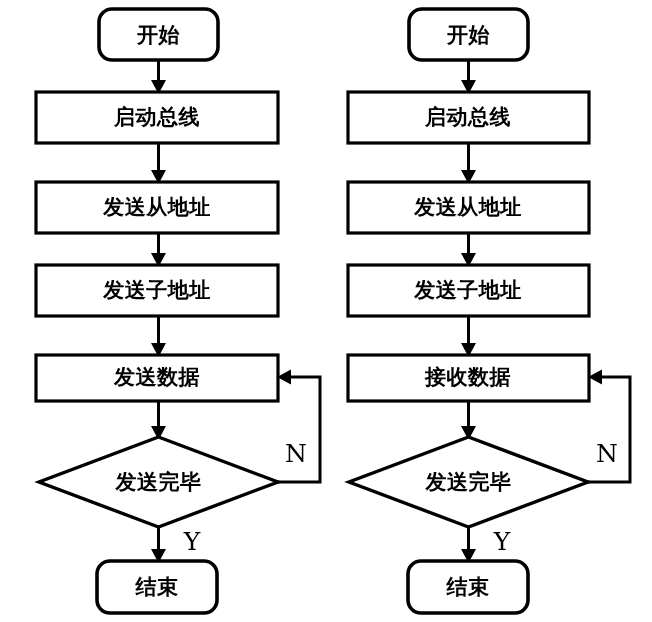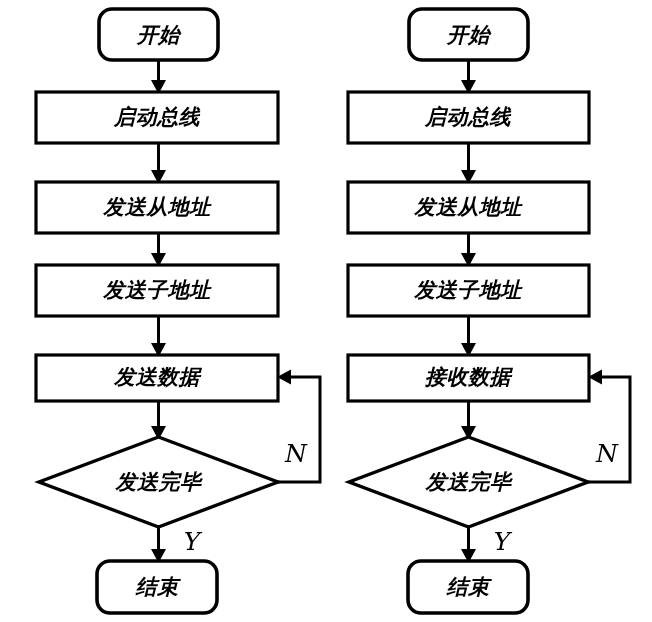--- a/index.html
+++ b/index.html
@@ -7,21 +7,20 @@
     padding: 0;
     background: #ffffff;
   }
   #canvas {
     position: relative;
     width: 652px;
     height: 622px;
     background: #ffffff;
     overflow: hidden;
     font-family: "DejaVu Sans", "Liberation Sans", sans-serif;
-    font-style: italic;
   }
   .flow-svg {
     position: absolute;
     top: 0;
     left: 0;
     width: 652px;
     height: 622px;
   }
   .shape-outline {
     fill: #ffffff;

